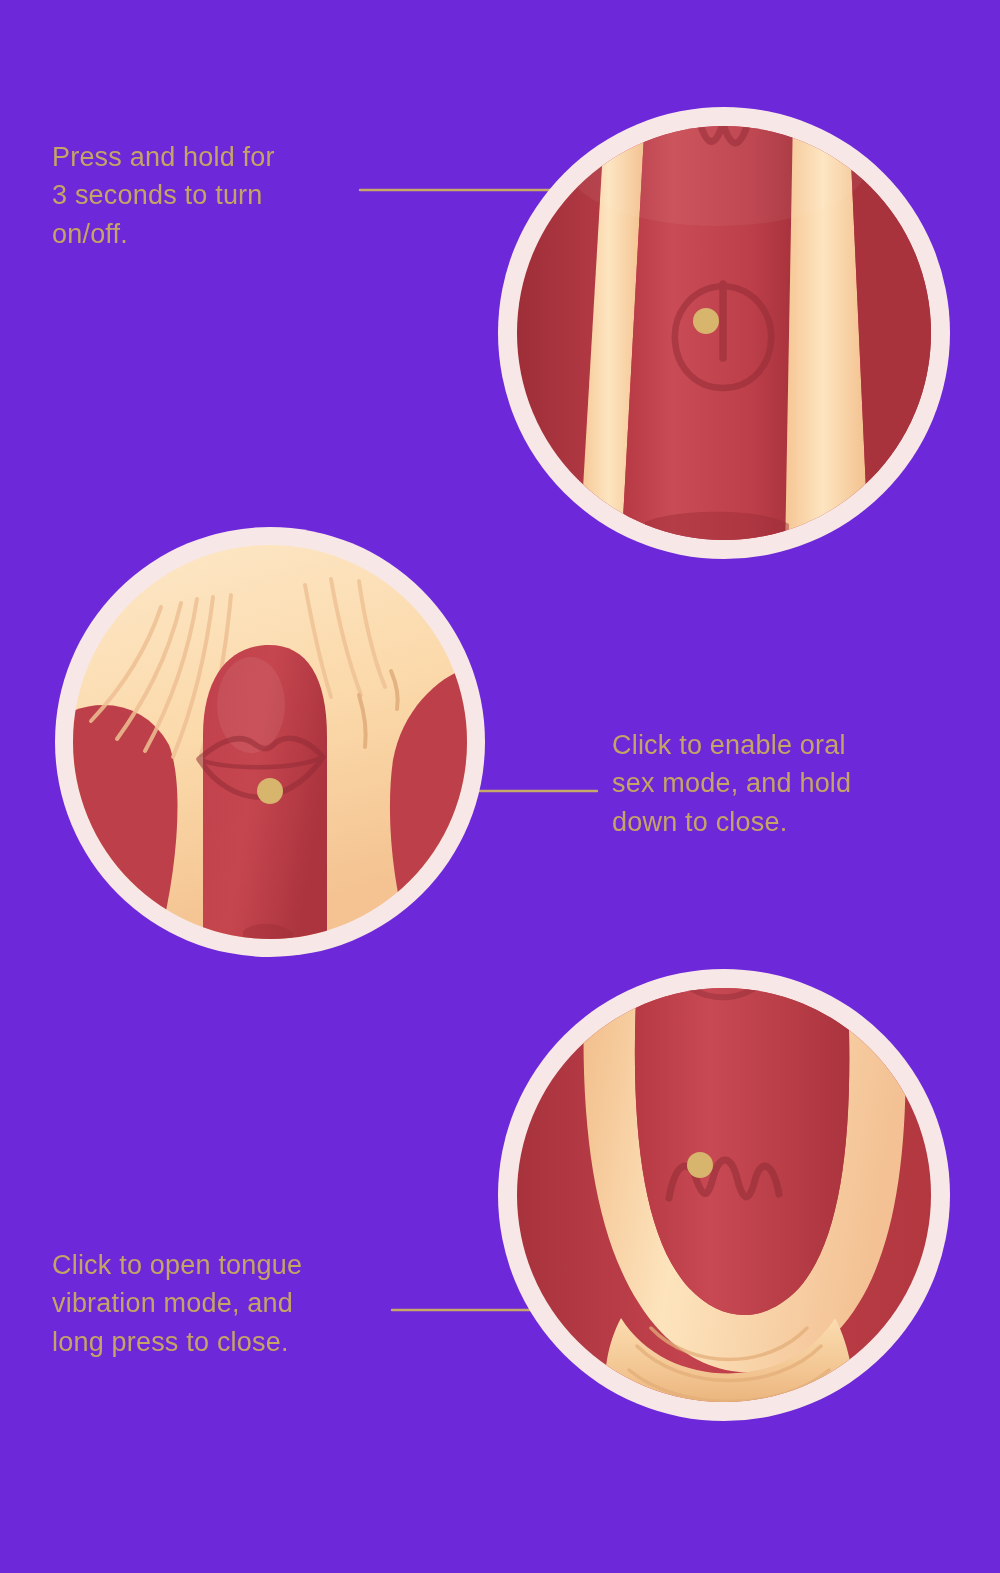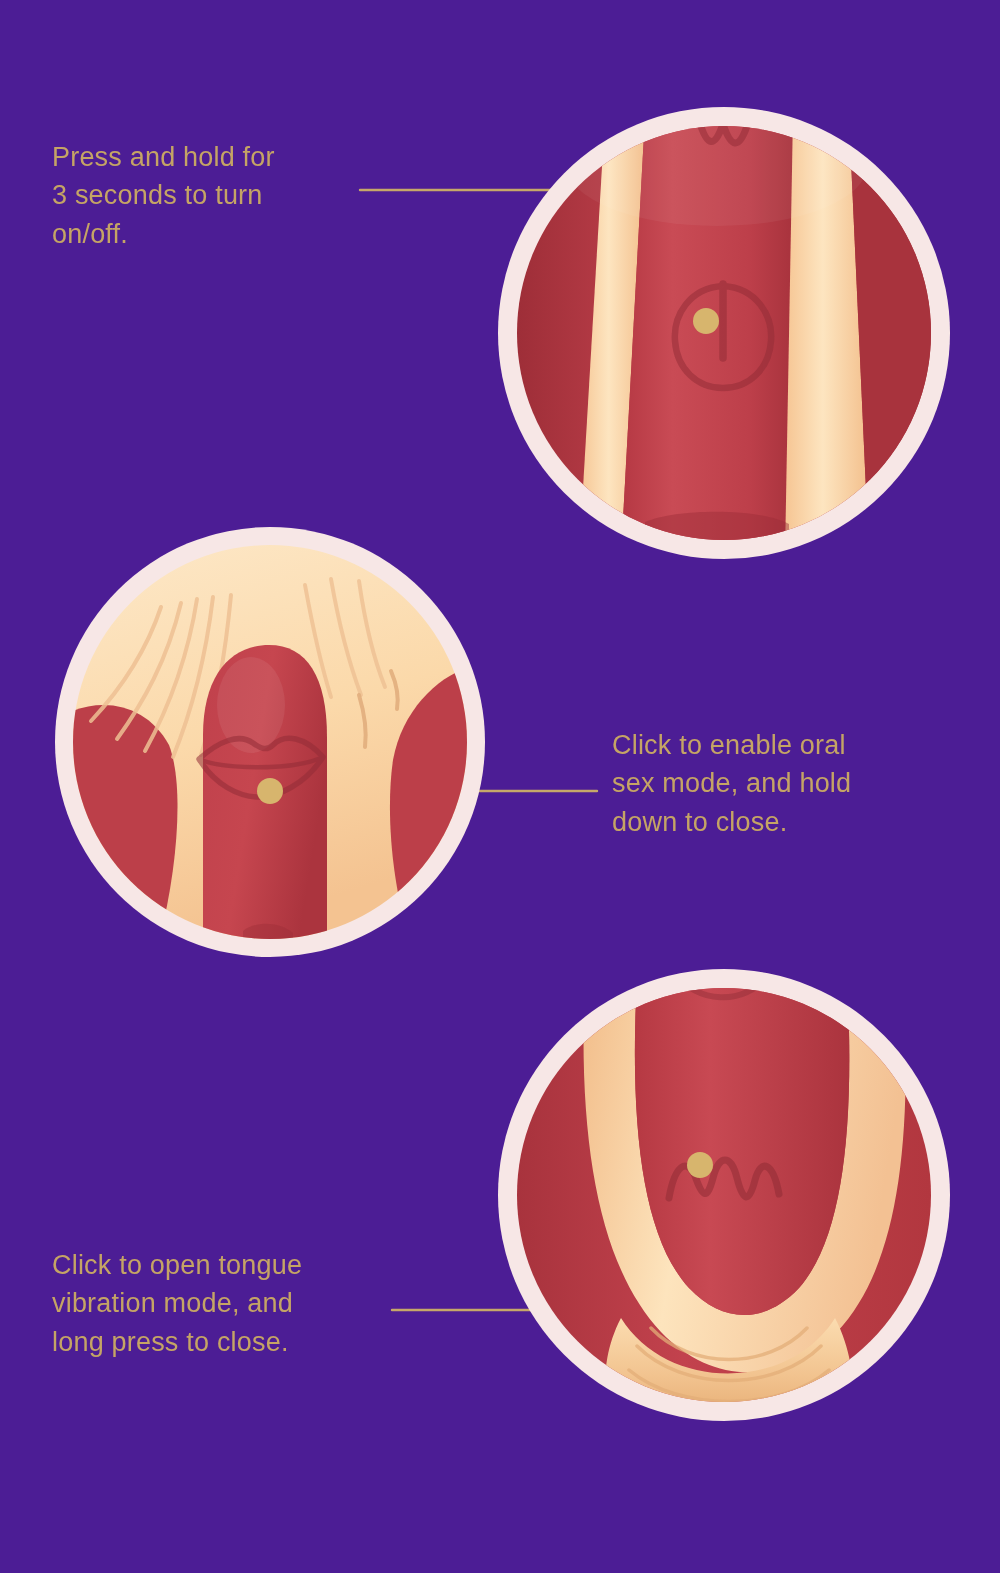--- a/index.html
+++ b/index.html
@@ -8,21 +8,21 @@
     padding: 0;
     background: #ffffff;
   }
   body {
     font-family: "Liberation Sans", "DejaVu Sans", sans-serif;
   }
   #page {
     position: relative;
     width: 1000px;
     height: 1573px;
-    background: #4c1d95;
+    background: #6d28d9;
     overflow: hidden;
   }
 
   
   .callout {
     position: absolute;
     color: #c5a465;
     font-size: 27px;
     line-height: 1.42;
     letter-spacing: .2px;

